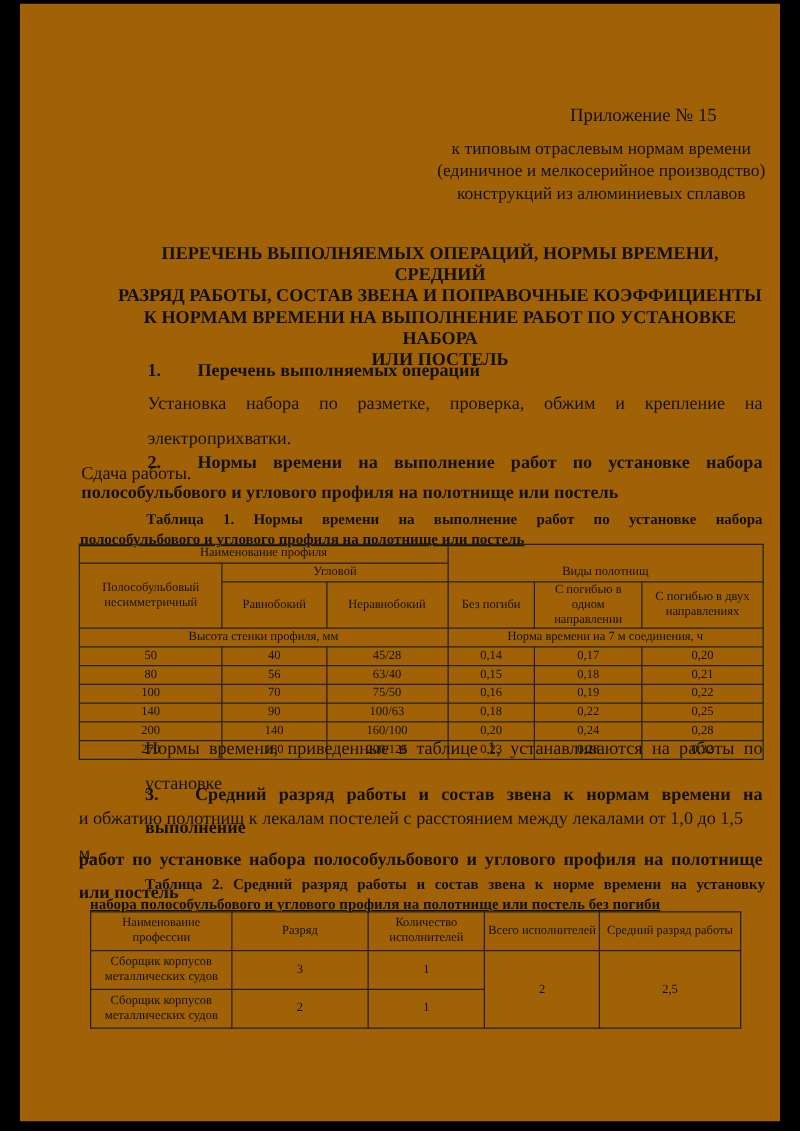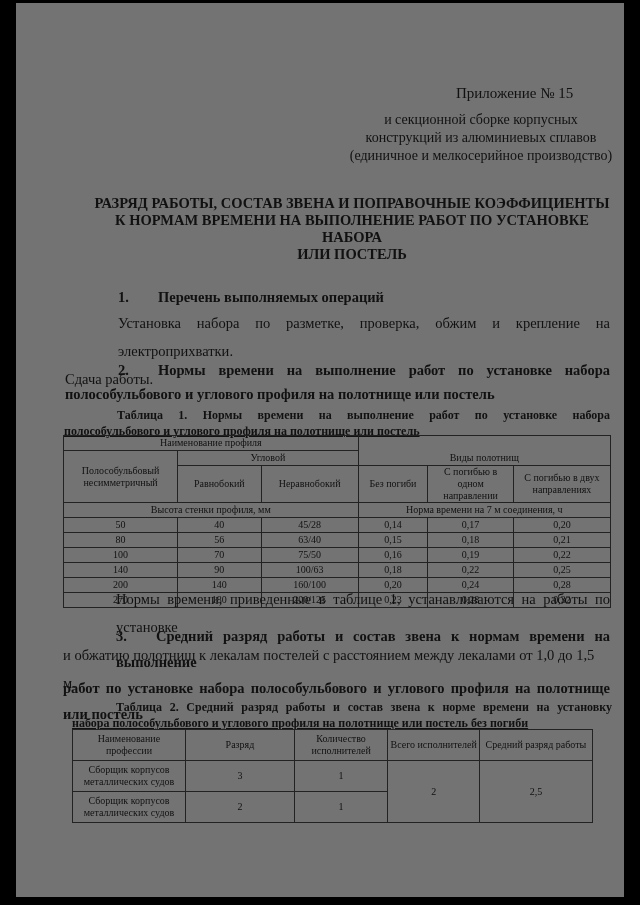--- a/index.html
+++ b/index.html
@@ -4,21 +4,21 @@
   <style>
     html, body { margin: 0; padding: 0; }
     body {
       width: 640px; height: 905px; position: relative; overflow: hidden;
       background: #000;
       font-family: "Liberation Serif", "DejaVu Serif", serif;
       color: #111;
     }
     .page {
       position: absolute; left: 16px; top: 3px; width: 608px; height: 895px;
-      background: #737373;
+      background: #a16207;
     }
     .right-bar { position: absolute; right: 0; top: 0; width: 14px; height: 905px; background: #000; }
     .bottom-bar { position: absolute; left: 0; bottom: 0; width: 640px; height: 8px; background: #000; }
     .abs { position: absolute; }
     .appendix { left: 440px; top: 82px; font-size: 15px; }
     .subtitle { left: 330px; top: 108px; width: 270px; text-align: center; font-size: 14px; line-height: 18px; }
     .title {
       left: 92px; top: 192px; width: 520px; text-align: center; font-weight: bold;
       font-size: 14.5px; line-height: 17px;
     }
@@ -35,26 +35,27 @@
     .tcap { font-weight: bold; font-size: 12px; line-height: 16px; }
     .u { text-decoration: underline; }
   </style>
 </head>
 <body>
 
 <div class="page">
 
   <div class="abs appendix">Приложение № 15</div>
   <div class="abs subtitle">
-    <div>и секционной сборке корпусных</div>
+    <div>к типовым отраслевым нормам времени</div>
+    <div>(единичное и мелкосерийное производство)</div>
     <div>конструкций из алюминиевых сплавов</div>
-    <div>(единичное и мелкосерийное производство)</div>
   </div>
 
   <div class="abs title" style="left:76px;">
+    <div>ПЕРЕЧЕНЬ ВЫПОЛНЯЕМЫХ ОПЕРАЦИЙ, НОРМЫ ВРЕМЕНИ, СРЕДНИЙ</div>
     <div>РАЗРЯД РАБОТЫ, СОСТАВ ЗВЕНА И ПОПРАВОЧНЫЕ КОЭФФИЦИЕНТЫ</div>
     <div>К НОРМАМ ВРЕМЕНИ НА ВЫПОЛНЕНИЕ РАБОТ ПО УСТАНОВКЕ НАБОРА</div>
     <div>ИЛИ ПОСТЕЛЬ</div>
   </div>
 
   <div class="abs h" style="left:102px; top:286px;">
     <span class="num">1.</span><span>Перечень выполняемых операций</span>
   </div>
   <div class="abs p" style="left:49px; top:306px; width:545px;">
     <div class="justify" style="padding-left:53px;">Установка набора по разметке, проверка, обжим и крепление на электроприхватки.</div>

